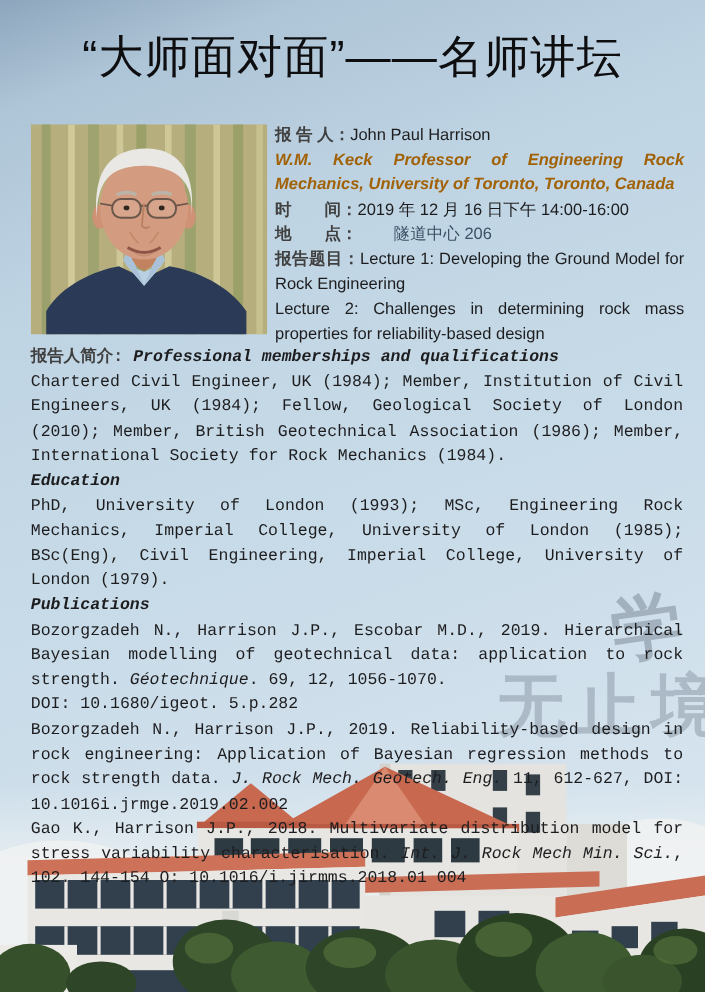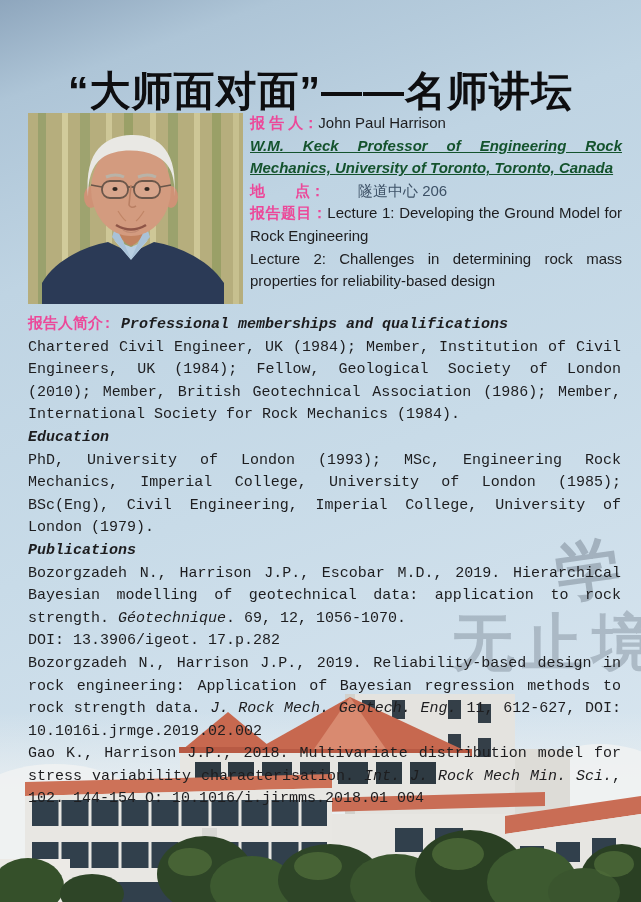--- a/index.html
+++ b/index.html
@@ -3,30 +3,30 @@
 <meta charset="utf-8">
 <style>
   html,body{margin:0;padding:0;background:#ffffff;}
   body{
     width:641px;height:902px;position:relative;overflow:hidden;
     font-family:"Liberation Sans","DejaVu Sans",sans-serif;
     background:linear-gradient(160deg,#8ea6bd 0%,#aec5d7 9%,#bfd4e3 26%,#c8dbe8 52%,#d3e2ed 78%,#dde9f1 100%);
   }
   .title{
     position:absolute;top:24px;left:0;width:100%;text-align:center;
-    font-size:41px;font-weight:bold;color:#0e0e10;letter-spacing:1px;z-index:3;margin-top:40px;
+    font-size:41px;font-weight:normal;color:#0e0e10;letter-spacing:1px;z-index:3;
   }
   .portrait{position:absolute;left:28px;top:113px;width:215px;height:191px;z-index:3;}
   .info{
     position:absolute;left:250px;top:112px;width:372px;
     font-size:15px;line-height:22.6px;color:#1d1d1f;text-align:justify;z-index:3;
   }
   .info p{margin:0;}
-  .cnb{font-weight:bold;color:#ec4899;}
-  .aff{font-style:italic;font-weight:bold;color:#14532d;text-decoration:underline;}
+  .cnb{font-weight:bold;color:#404040;}
+  .aff{font-style:italic;font-weight:bold;color:#a16207;}
   .venue{color:#3d5166;padding-left:33px;}
   .bio{
     position:absolute;left:28px;top:314px;width:593px;
     font-size:15px;line-height:22.6px;color:#1d1d1f;text-align:justify;z-index:3;font-family:Liberation Mono, monospace;
   }
   .bio p{margin:0;}
   .bih{font-weight:bold;font-style:italic;}
   .pub i{font-style:italic;margin-top:36px;}
   .wm-char{
     position:absolute;left:556px;top:538px;font-size:64px;font-weight:bold;
@@ -80,32 +80,33 @@
     <path d="M103,72 L101,92 Q103,96 108,93" stroke="#b97f63" stroke-width="1.6" fill="none"></path>
     <path d="M90,98 Q95,106 98,108 M116,98 Q111,106 108,108" stroke="#c08566" stroke-width="1.2" fill="none"></path>
     <path d="M88,112 Q103,121 118,112" stroke="#8e5547" stroke-width="2.6" fill="none"></path>
     <path d="M95,117 Q103,122 111,117" stroke="#c08a72" stroke-width="1.2" fill="none"></path>
   </g>
 </svg>
 
 <div class="info">
   <p><span class="cnb">报 告 人：</span><span>John Paul Harrison</span></p>
   <p class="aff">W.M. Keck Professor of Engineering Rock Mechanics, University of Toronto, Toronto, Canada</p>
+  <p><span class="cnb">时　　间：</span><span>2019 年 12 月 16 日下午 14:00-16:00</span></p>
   <p><span class="cnb">地　　点：</span><span class="venue">隧道中心 206</span></p>
   <p><span class="cnb">报告题目：</span><span>Lecture 1: Developing the Ground Model for Rock Engineering</span></p>
   <p><span>Lecture 2: Challenges in determining rock mass properties for reliability-based design</span></p>
 </div>
 
 <div class="bio">
   <p><span class="cnb">报告人简介:</span> <span class="bih">Professional memberships and qualifications</span></p>
   <p>Chartered Civil Engineer, UK (1984); Member, Institution of Civil Engineers, UK (1984); Fellow, Geological Society of London (2010); Member, British Geotechnical Association (1986); Member, International Society for Rock Mechanics (1984).</p>
   <p class="bih">Education</p>
   <p>PhD, University of London (1993); MSc, Engineering Rock Mechanics, Imperial College, University of London (1985); BSc(Eng), Civil Engineering, Imperial College, University of London (1979).</p>
   <p class="bih">Publications</p>
-  <p class="pub"><span>Bozorgzadeh N., Harrison J.P., Escobar M.D., 2019. Hierarchical Bayesian modelling of geotechnical data: application to rock strength. </span><i>Géotechnique</i><span>. 69, 12, 1056-1070.</span><br><span>DOI: 13.3906/igeot. 17.p.282</span></p>
+  <p class="pub"><span>Bozorgzadeh N., Harrison J.P., Escobar M.D., 2019. Hierarchical Bayesian modelling of geotechnical data: application to rock strength. </span><i>Géotechnique</i><span>. 69, 12, 1056-1070.</span><br><span>DOI: 10.1680/igeot. 5.p.282</span></p>
   <p class="pub"><span>Bozorgzadeh N., Harrison J.P., 2019. Reliability-based design in rock engineering: Application of Bayesian regression methods to rock strength data. </span><i>J. Rock Mech. Geotech. Eng.</i><span> 11, 612-627, DOI: 10.1016i.jrmge.2019.02.002</span></p>
   <p class="pub"><span>Gao K., Harrison J.P., 2018. Multivariate distribution model for stress variability characterisation. </span><i>Int. J. Rock Mech Min. Sci.</i><span>, 102. 144-154 O: 10.1016/i.jirmms.2018.01 004</span></p>
 </div>
 
 <div class="wm-char">学</div>
 <div class="wm-phrase">无止境</div>
 
 <svg class="building" viewBox="0 0 641 208" xmlns="http://www.w3.org/2000/svg">
   <defs>
     <linearGradient id="skyFade" x1="0" y1="0" x2="0" y2="1">

